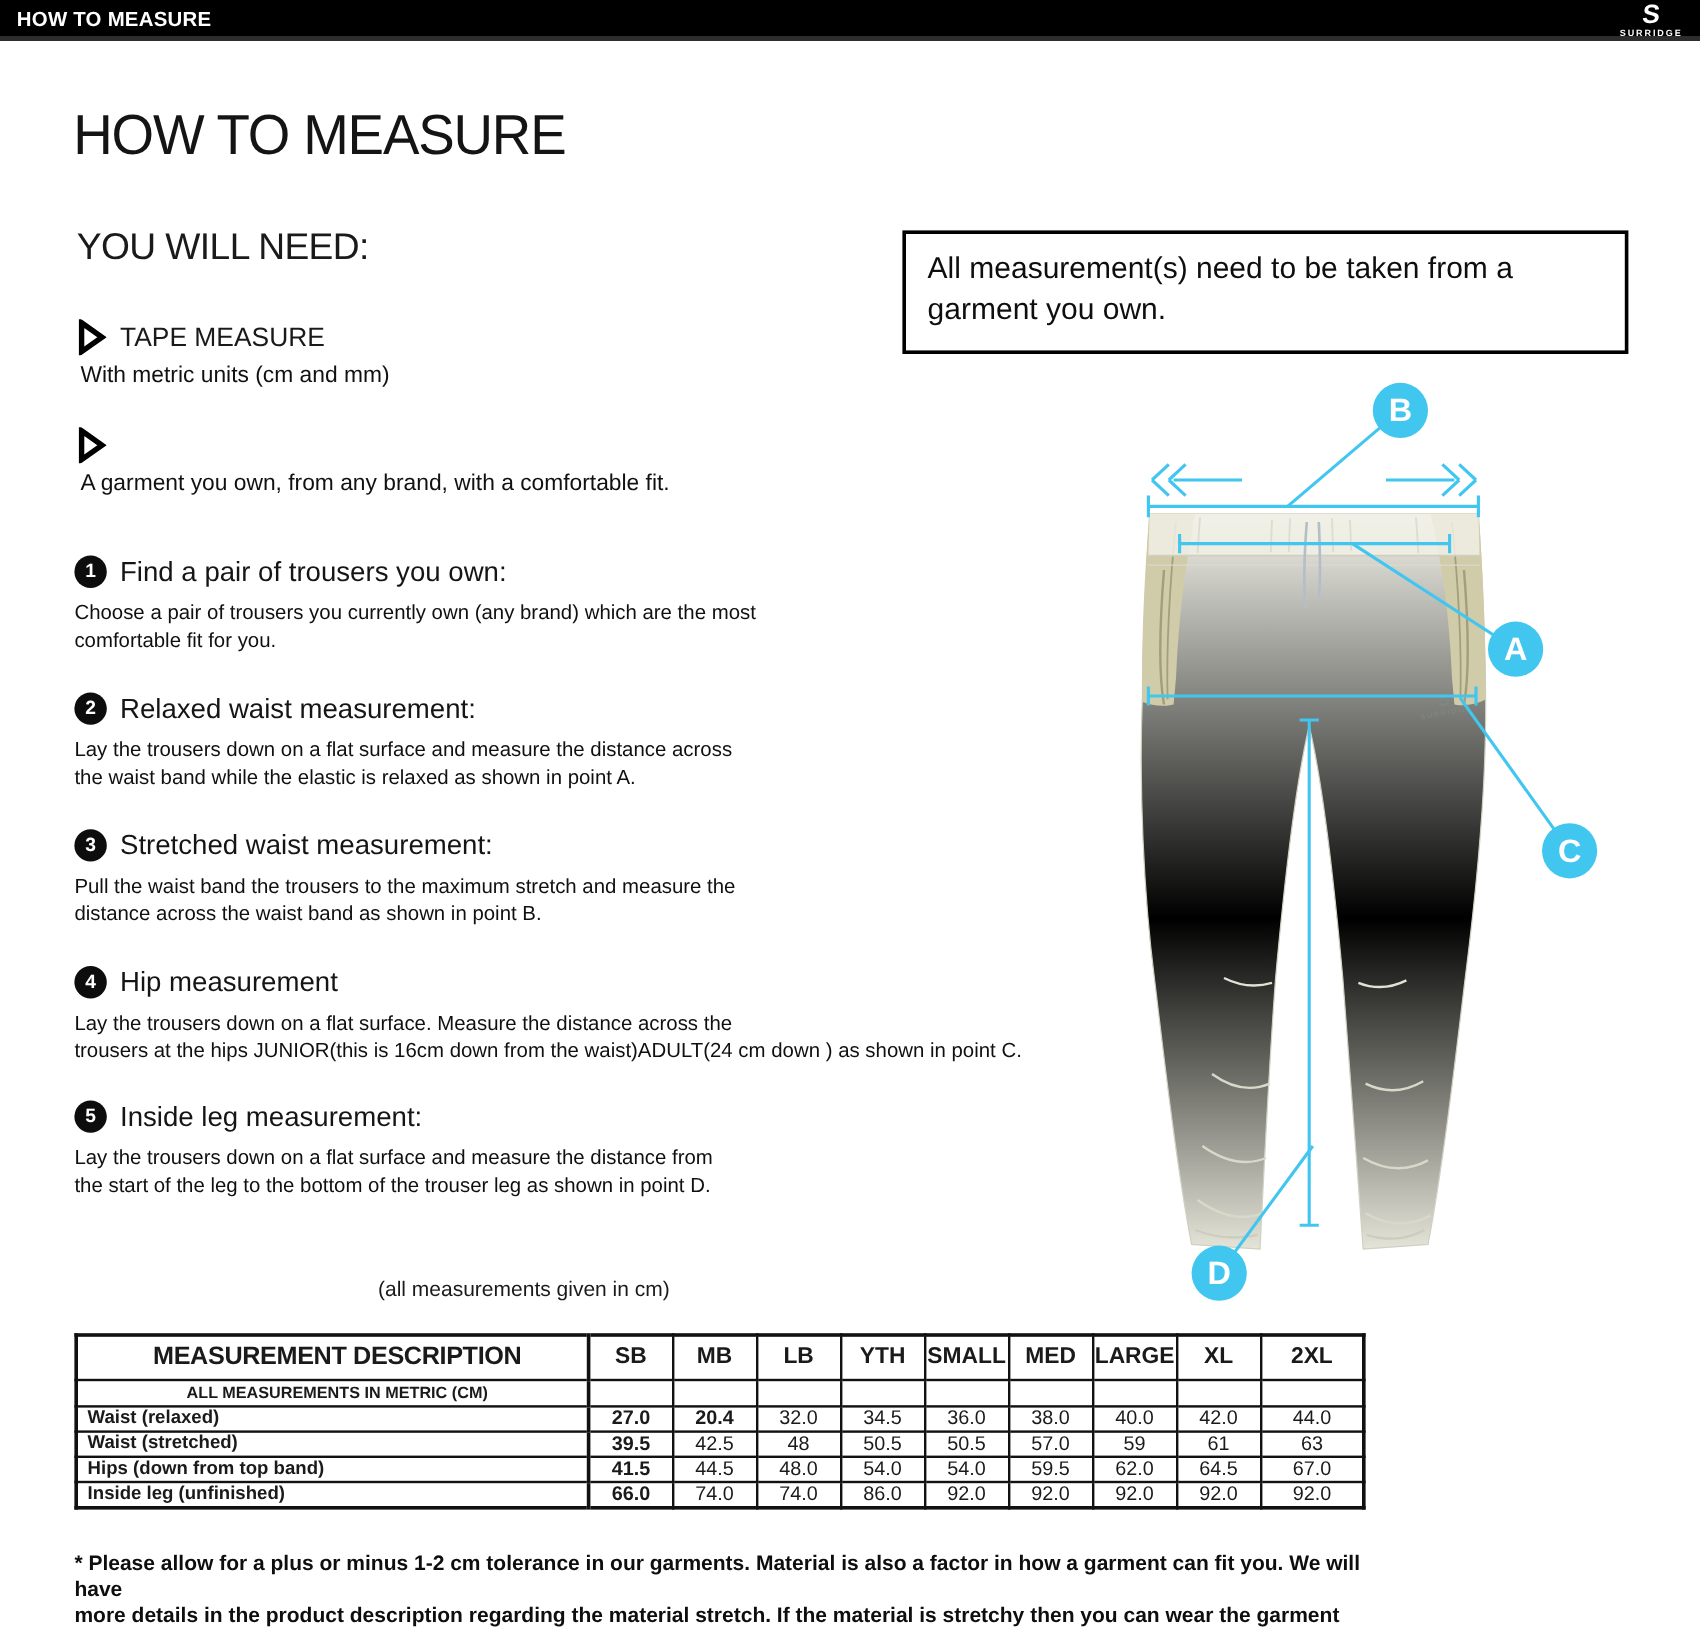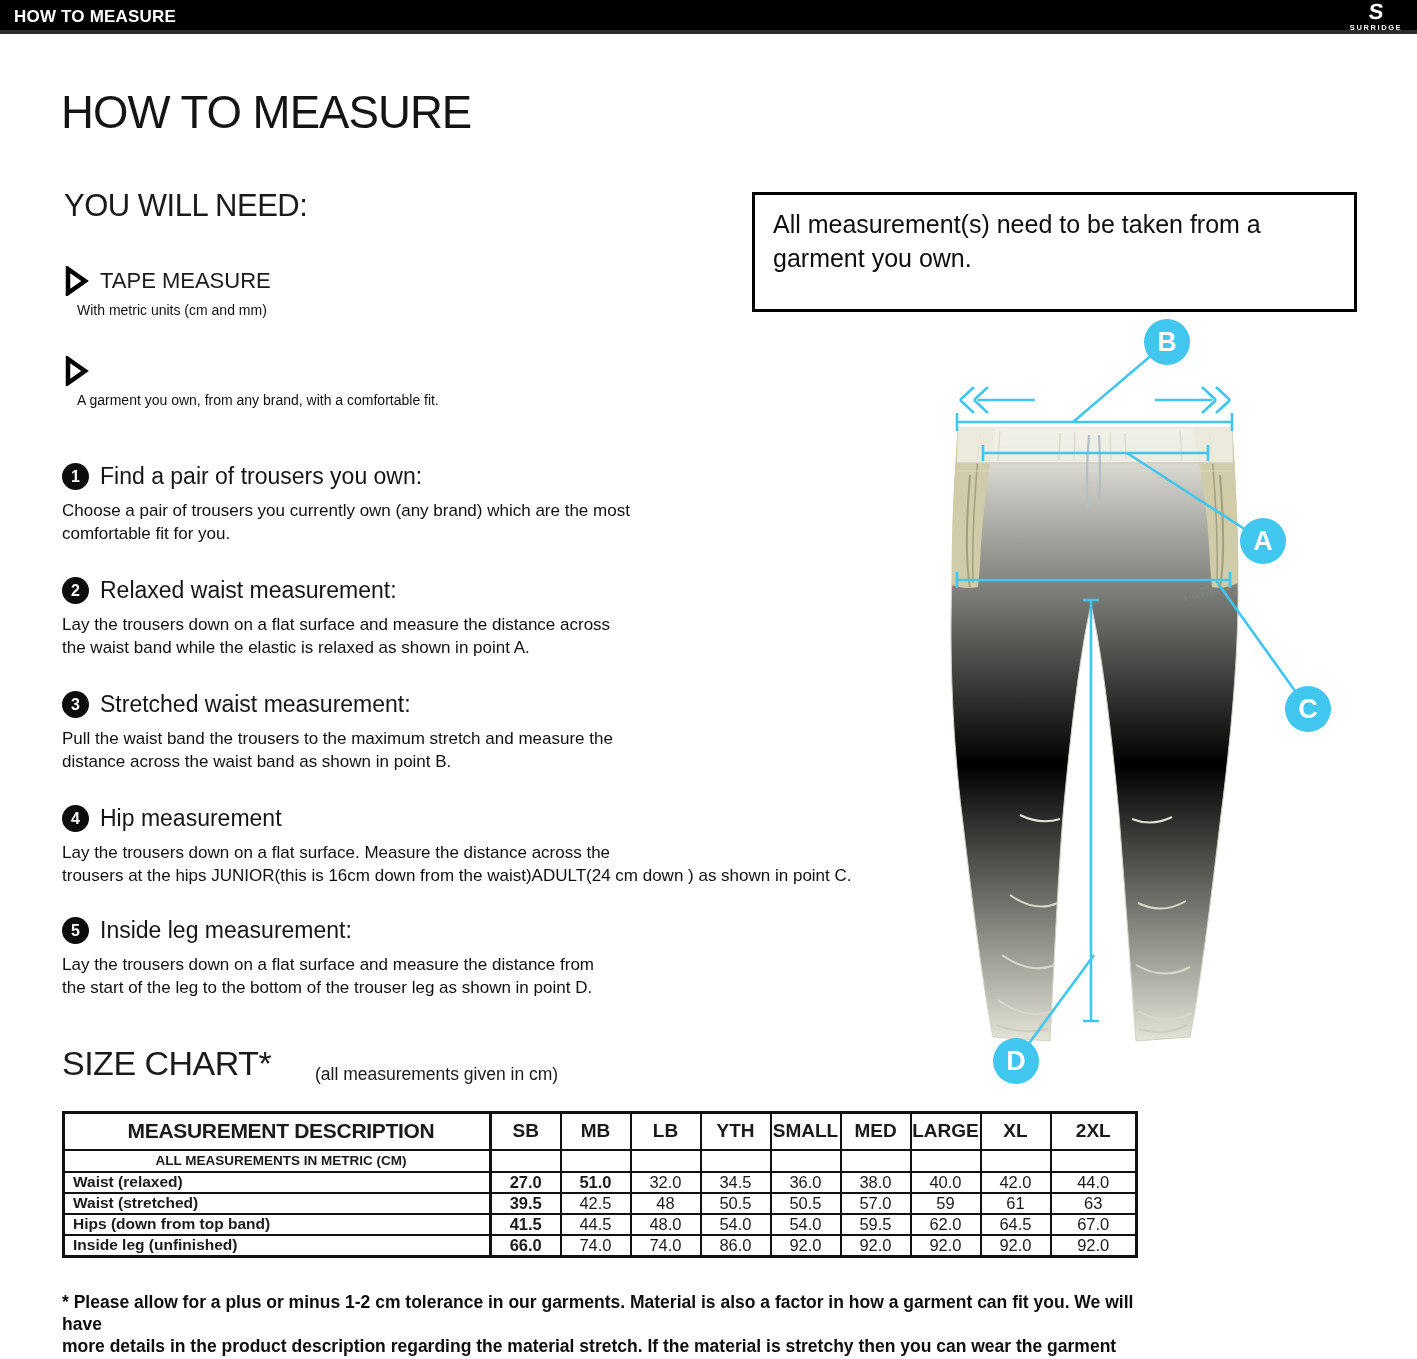--- a/index.html
+++ b/index.html
@@ -23,32 +23,32 @@
   .main-title { position:absolute; left:61px; top:84px; font-size:47px;
     font-weight:400; letter-spacing:-1px; color:#141414; transform:scaleX(0.97);
     transform-origin:left; }
   .ywn-heading { position:absolute; left:64px; top:188px; font-size:31px;
     font-weight:400; letter-spacing:-0.5px; }
   
   .need-item { position:absolute; left:64px; }
   .need-item .row { display:flex; align-items:center; gap:11px; }
   .need-item .tri { flex:0 0 auto; display:block; }
   .need-title { font-size:22px; font-weight:400; letter-spacing:0; }
-  .need-desc { font-size:14px; margin-top:6px; margin-left:13px; color:#111; }
+  .need-desc { font-size:19px; margin-top:6px; margin-left:3px; color:#111; }
   
   .step { position:absolute; left:62px; }
   .step-head { display:flex; align-items:center; gap:11px; }
   .step-num { width:27px; height:27px; border-radius:50%; background:#0d0d0d;
     color:#fff; font-size:16px; font-weight:700; display:flex; align-items:center;
     justify-content:center; flex:0 0 auto; }
   .step-title { font-size:23px; font-weight:400; color:#151515; }
   .step-body { margin-top:9px; font-size:17px; line-height:23px; color:#101010;
     white-space:pre-line; }
   
-  .note-box { position:absolute; left:752px; top:192px; width:605px; height:120px;
+  .note-box { position:absolute; left:752px; top:192px; width:605px; height:103px;
     border:3.5px solid #000; padding:13px 18px; font-size:25px; line-height:1.35;
     white-space:pre-line; color:#0e0e0e; background:#fff; }
   
   .trousers-svg { position:absolute; left:940px; top:415px; }
   .overlay-svg { position:absolute; left:930px; top:305px; pointer-events:none; }
   .point-circle { position:absolute; width:46px; height:46px; border-radius:50%;
     background:#41c6f0; color:#fff; font-size:27px; font-weight:700;
     display:flex; align-items:center; justify-content:center; }
   .watermark { position:absolute; left:1182px; top:576px; text-align:center;
     color:rgba(125,137,130,0.8); transform:rotate(-10deg); line-height:1; }
@@ -212,21 +212,20 @@
       <path d="M161,295 L161,716 M153,295 L169,295 M153,716 L169,716"></path>
       <path d="M86,756 L164,650"></path>
     </g>
   </svg>
 
   <div class="point-circle" style="left:1144px; top:319px;">B</div>
   <div class="point-circle" style="left:1240px; top:518px;">A</div>
   <div class="point-circle" style="left:1285px; top:686px;">C</div>
   <div class="point-circle" style="left:993px; top:1038px;">D</div>
 
-  <div class="sc-heading">SIZE CHART*</div>
   <div class="sc-sub">(all measurements given in cm)</div>
 
   <table class="size-chart">
     <colgroup>
       <col style="width:427px;">
         <col style="width:70px;">
         <col style="width:70px;">
         <col style="width:70px;">
       <col style="width:70px;">
         <col style="width:70px;">
@@ -256,21 +255,21 @@
           <td></td>
           <td></td>
           <td></td>
           <td></td>
           <td></td>
           <td></td>
     </tr>
     <tr class="dat">
       <td class="c-desc">Waist (relaxed)</td>
       <td class="bv">27.0</td>
-      <td class="bv">51.0</td>
+      <td class="bv">20.4</td>
       <td>32.0</td>
       <td>34.5</td>
       <td>36.0</td>
       <td>38.0</td>
       <td>40.0</td>
       <td>42.0</td>
       <td>44.0</td>
     </tr>
     <tr class="dat">
       <td class="c-desc">Waist (stretched)</td>

